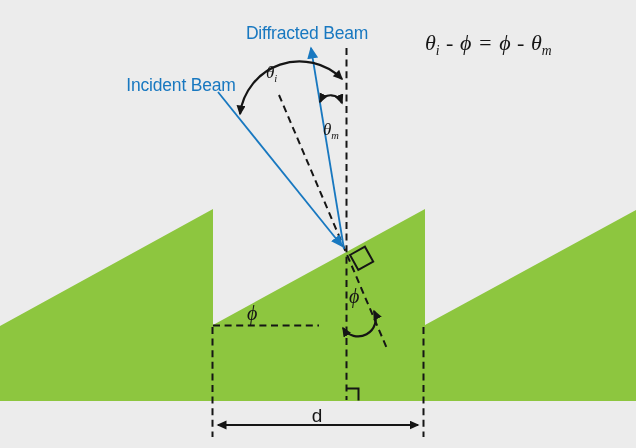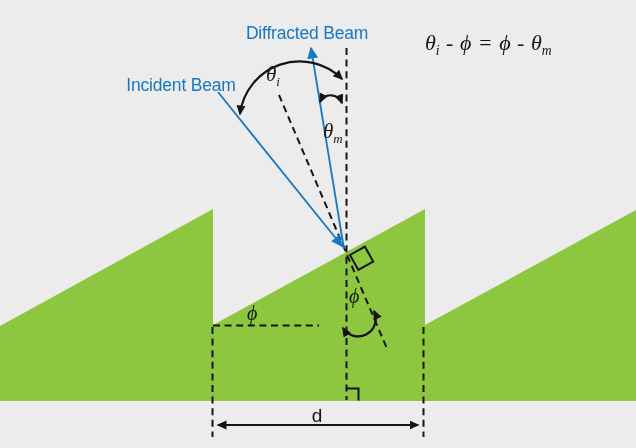--- a/index.html
+++ b/index.html
@@ -15,21 +15,21 @@
   .arc{stroke:var(--ink,#151515);stroke-width:2.2;fill:none;}
   .dim{stroke:var(--ink,#151515);stroke-width:2;fill:none;}
   .ra{stroke:var(--ink,#151515);stroke-width:2;fill:none;}
   .label{position:absolute;white-space:pre;color:var(--ink,#151515);}
   .beam-label{
     color:var(--blue,#1878c0);font-size:17.5px;letter-spacing:-0.2px;
     transform:translateX(-50%);
   }
   .angle-label{
     font-family:"Liberation Serif","DejaVu Serif",serif;
-    font-style:italic;font-size:21px;line-height:1;
+    font-style:italic;font-size:17px;line-height:1;
   }
   .angle-label sub, .equation sub{
     font-size:0.62em;font-style:italic;line-height:0;vertical-align:-0.35em;
   }
   .phi-label{font-size:20px;}
   .equation{
     font-family:"Liberation Serif","DejaVu Serif",serif;
     font-style:italic;font-size:22px;line-height:1;word-spacing:1px;
   }
   .d-label{font-size:19px;transform:translateX(-50%);}

